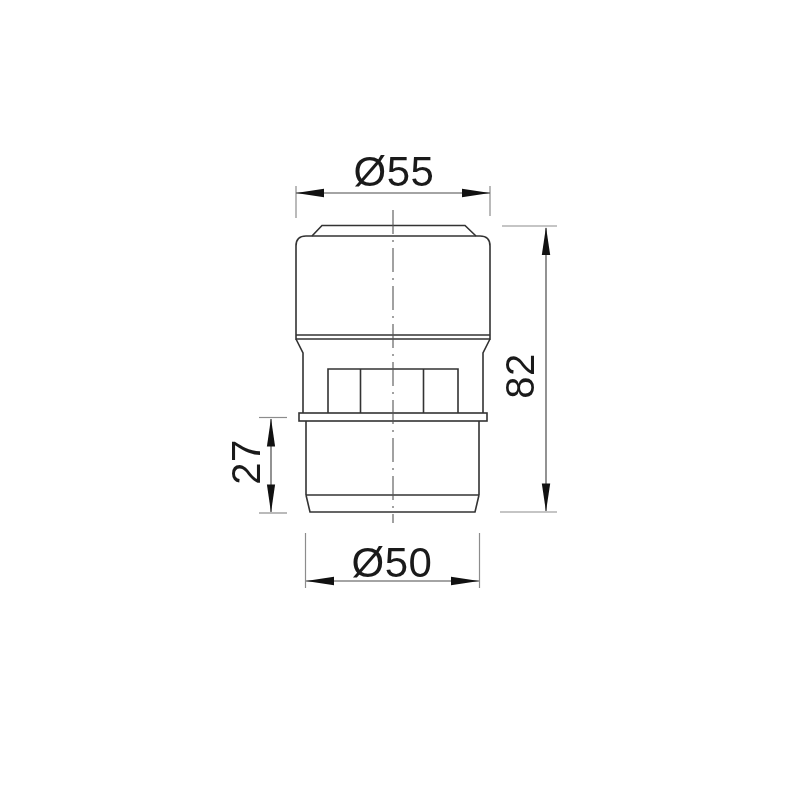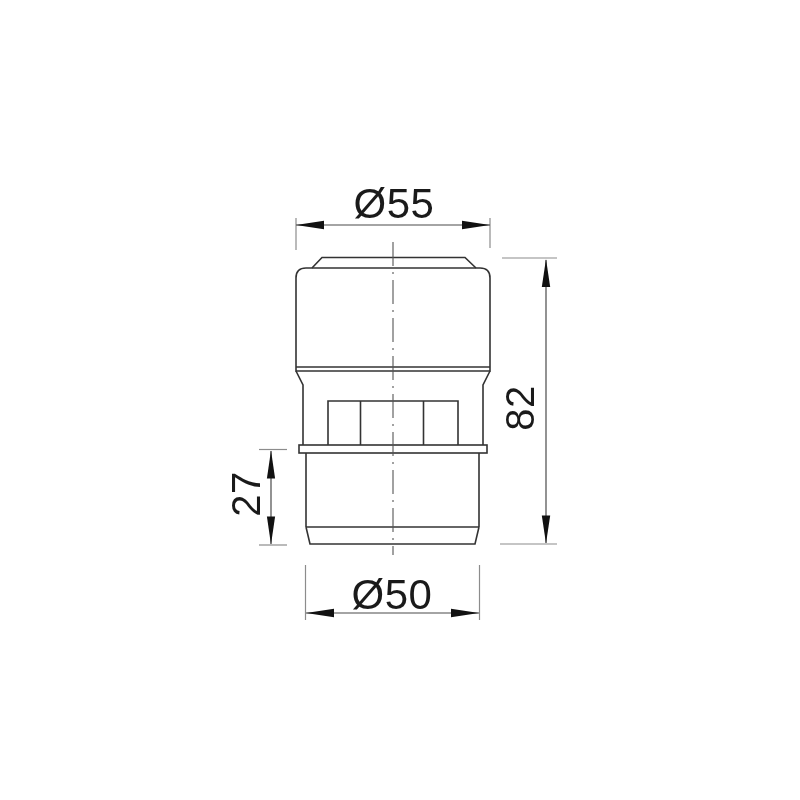--- a/index.html
+++ b/index.html
@@ -7,21 +7,20 @@
     padding: 0;
     background: #ffffff;
   }
   .canvas {
     position: relative;
     width: 800px;
     height: 668px;
     background: #ffffff;
     overflow: hidden;
     font-family: "Liberation Sans", sans-serif;
-    margin-top: 32px;
   }
   svg text {
     font-family: "Liberation Sans", sans-serif;
     fill: #1a1a1a;
   }
   .dim-text {
     font-size: 42px;
     letter-spacing: 0.5px;
   }
   .dim-text-vert {

